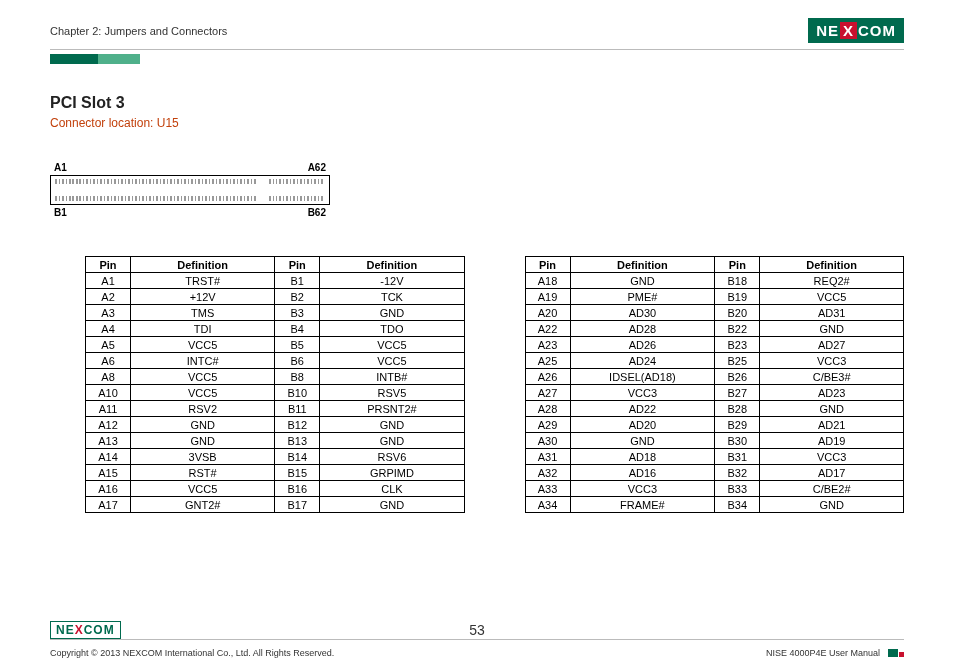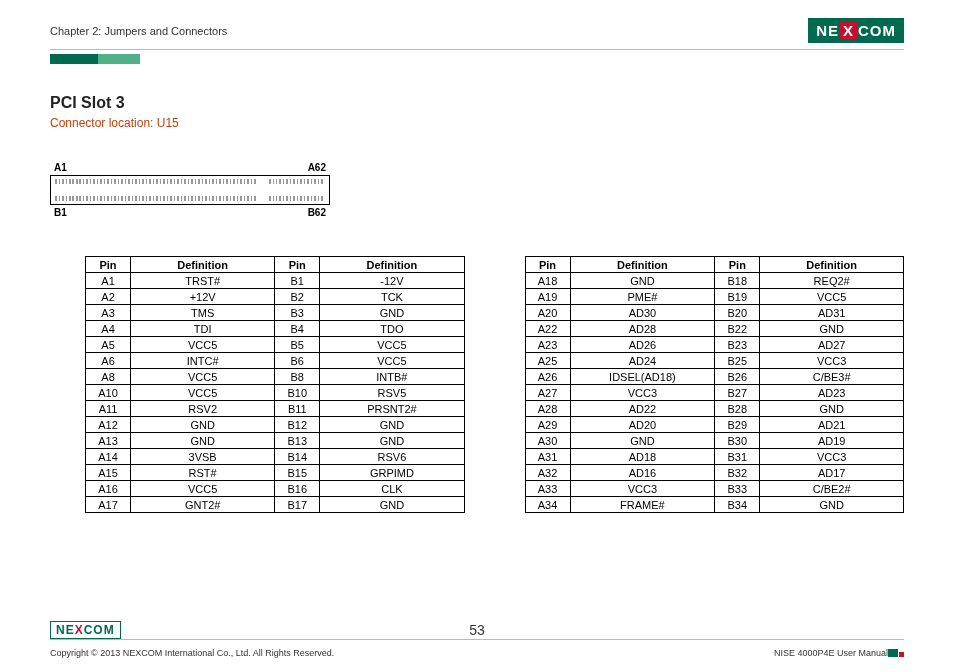--- a/index.html
+++ b/index.html
@@ -293,21 +293,21 @@
   <div class="footer-logo">
     <div class="footer-logo-box">
       <span>NE</span>
         <span class="fx">X</span>
         <span>COM</span>
     </div>
   </div>
   <div class="footer-line">
     <span>Copyright © 2013 NEXCOM International Co., Ltd. All Rights Reserved.</span>
     <span class="page-num">53</span>
-    <span style="display:flex;align-items:center;">
+    <span style="display:flex;align-items:center;gap:8px;">
       <span>NISE 4000P4E User Manual</span>
       <span class="footer-mark">
           <span class="fm1"></span>
           <span class="fm2"></span>
         </span>
     </span>
   </div>
 </div>
 
 </body></html>

